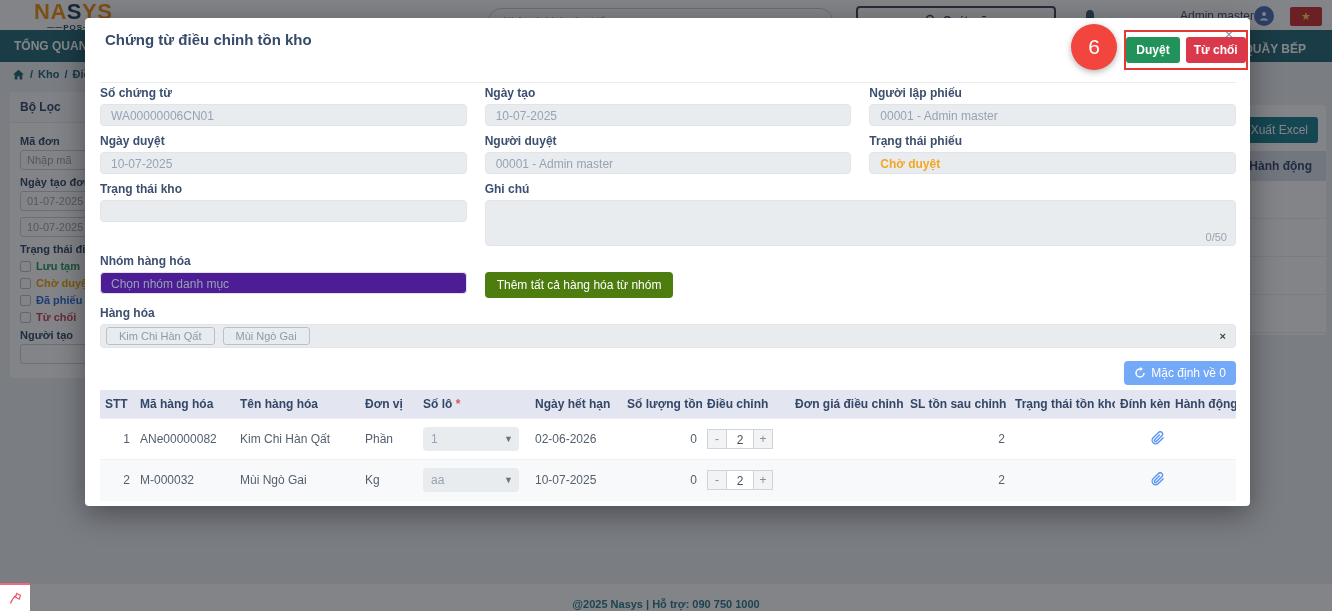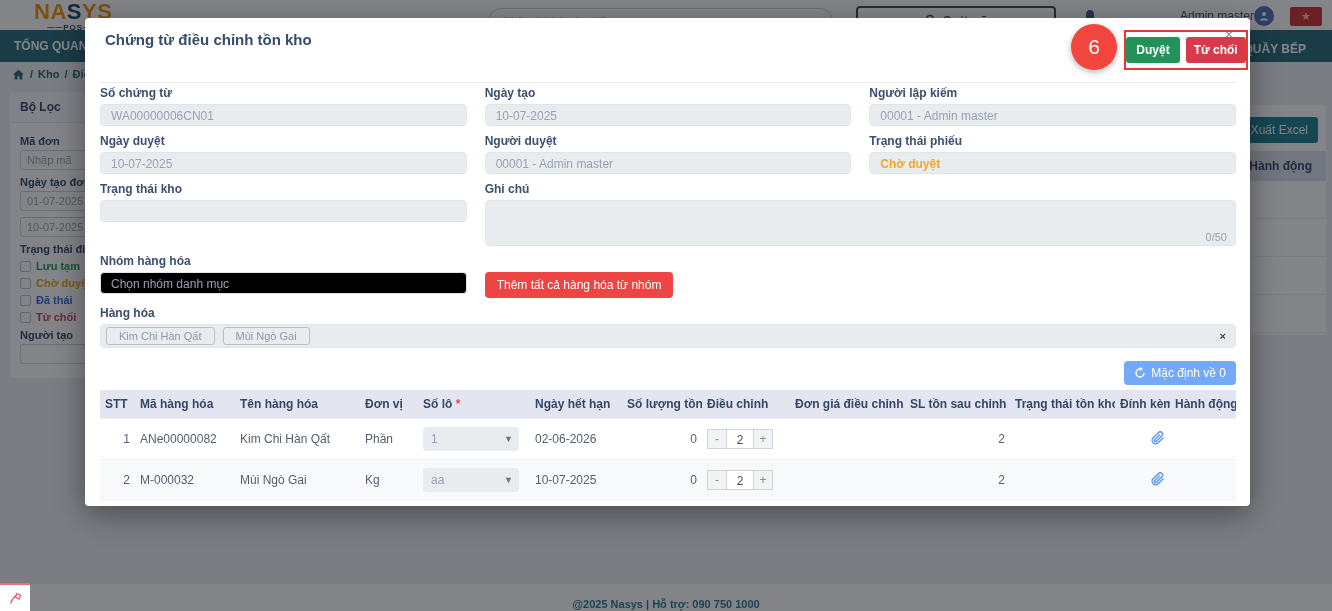--- a/index.html
+++ b/index.html
@@ -57,21 +57,21 @@
   .anno-circle { position:absolute; left:986px; top:6px; width:46px; height:46px; background:#f2453d; border-radius:50%; color:#fff; font-size:21px; display:flex; align-items:center; justify-content:center; z-index:23; box-shadow:0 2px 6px rgba(0,0,0,.3); }
 
   .modal-body { position:absolute; top:64px; left:15px; right:14px; bottom:0; padding-top:4px; }
   .grid3 { display:grid; grid-template-columns:1fr 1fr 1fr; column-gap:18px; row-gap:8px; }
   .lbl { font-size:12px; font-weight:bold; color:#3c4f6f; margin-bottom:4px; }
   .ro { height:22px; line-height:22px; background:#e9ecef; border:1px solid #e1e5ea; border-radius:4px; padding:0 10px; font-size:12px; color:#98a2b3; overflow:hidden; white-space:nowrap; }
   .ro.status { color:#f5a623; font-weight:bold; }
   .span2 { grid-column:2 / 4; position:relative; }
   .ta { height:46px; background:#e9ecef; border:1px solid #e1e5ea; border-radius:4px; position:relative; }
   .counter { position:absolute; right:8px; bottom:2px; font-size:11px; color:#9aa3af; }
-  .btn-blue { display:inline-block; background:#ef4444; color:#fff; border-radius:4px; padding:6px 12px; font-size:12px; cursor:pointer; }
+  .btn-blue { display:inline-block; background:#4d7c0f; color:#fff; border-radius:4px; padding:6px 12px; font-size:12px; cursor:pointer; }
   .tagfield { position:relative; background:#e9ecef; border:1px solid #e1e5ea; border-radius:4px; min-height:24px; padding:2px 26px 2px 5px; }
   .tag { display:inline-block; border:1px solid #b9c0c8; border-radius:3px; background:#e9ecef; color:#8f99a6; font-size:11px; padding:2px 12px; margin-right:8px; }
   .tag-clear { position:absolute; right:9px; top:5px; font-size:11px; font-weight:bold; color:#444; cursor:pointer; }
   .zero-row { text-align:right; margin:13px 0 5px; }
   .btn-zero { display:inline-flex; align-items:center; gap:5px; background:#74a9f8; color:#fff; border-radius:4px; padding:5px 10px; font-size:12px; cursor:pointer; }
 
   table.items { width:100%; border-collapse:collapse; font-size:12px; table-layout:fixed; }
   .items th { background:#e3e6f0; color:#344767; font-weight:bold; padding:7px 5px; text-align:left; white-space:nowrap; overflow:hidden; }
   .items td { height:41px; padding:0 5px; color:#54606e; border-top:1px solid #eef0f3; white-space:nowrap; overflow:hidden; }
   .items tr.alt td { background:#f8f9fb; }
@@ -154,21 +154,21 @@
           <div class="cb-row">
             <span class="cb"></span>
             <span style="color: rgb(39, 153, 92);">Lưu tạm</span>
           </div>
           <div class="cb-row">
             <span class="cb"></span>
             <span style="color: rgb(242, 161, 4);">Chờ duyệt</span>
           </div>
           <div class="cb-row">
             <span class="cb"></span>
-            <span style="color: rgb(47, 107, 217);">Đã thái</span>
+            <span style="color: rgb(47, 107, 217);">Đã phiếu</span>
           </div>
           <div class="cb-row">
             <span class="cb"></span>
             <span style="color: rgb(207, 63, 79);">Từ chối</span>
           </div>
         </div>
       <div class="f-label">Người tạo</div>
       <div class="f-input"></div>
     </div>
   </div>
@@ -210,21 +210,21 @@
       <div class="grid3">
         <div>
           <div class="lbl">Số chứng từ</div>
           <div class="ro">WA00000006CN01</div>
         </div>
         <div>
           <div class="lbl">Ngày tạo</div>
           <div class="ro">10-07-2025</div>
         </div>
         <div>
-          <div class="lbl">Người lập kiếm</div>
+          <div class="lbl">Người lập phiếu</div>
           <div class="ro">00001 - Admin master</div>
         </div>
 
         <div>
           <div class="lbl">Ngày duyệt</div>
           <div class="ro">10-07-2025</div>
         </div>
         <div>
           <div class="lbl">Người duyệt</div>
           <div class="ro">00001 - Admin master</div>
@@ -240,21 +240,21 @@
         </div>
         <div class="span2">
           <div class="lbl">Ghi chú</div>
           <div class="ta">
             <span class="counter">0/50</span>
           </div>
         </div>
 
         <div>
           <div class="lbl">Nhóm hàng hóa</div>
-          <div class="ro" style="background:#000000;">Chọn nhóm danh mục</div>
+          <div class="ro" style="background:#4c1d95;">Chọn nhóm danh mục</div>
         </div>
         <div style="grid-column:2/4;">
           <div style="height:18px;"></div>
           <span class="btn-blue">Thêm tất cả hàng hóa từ nhóm</span>
         </div>
 
         <div style="grid-column:1/4;">
           <div class="lbl">Hàng hóa</div>
           <div class="tagfield">
             <span><span class="tag">Kim Chi Hàn Qất</span><span class="tag">Mùi Ngò Gai</span></span>

